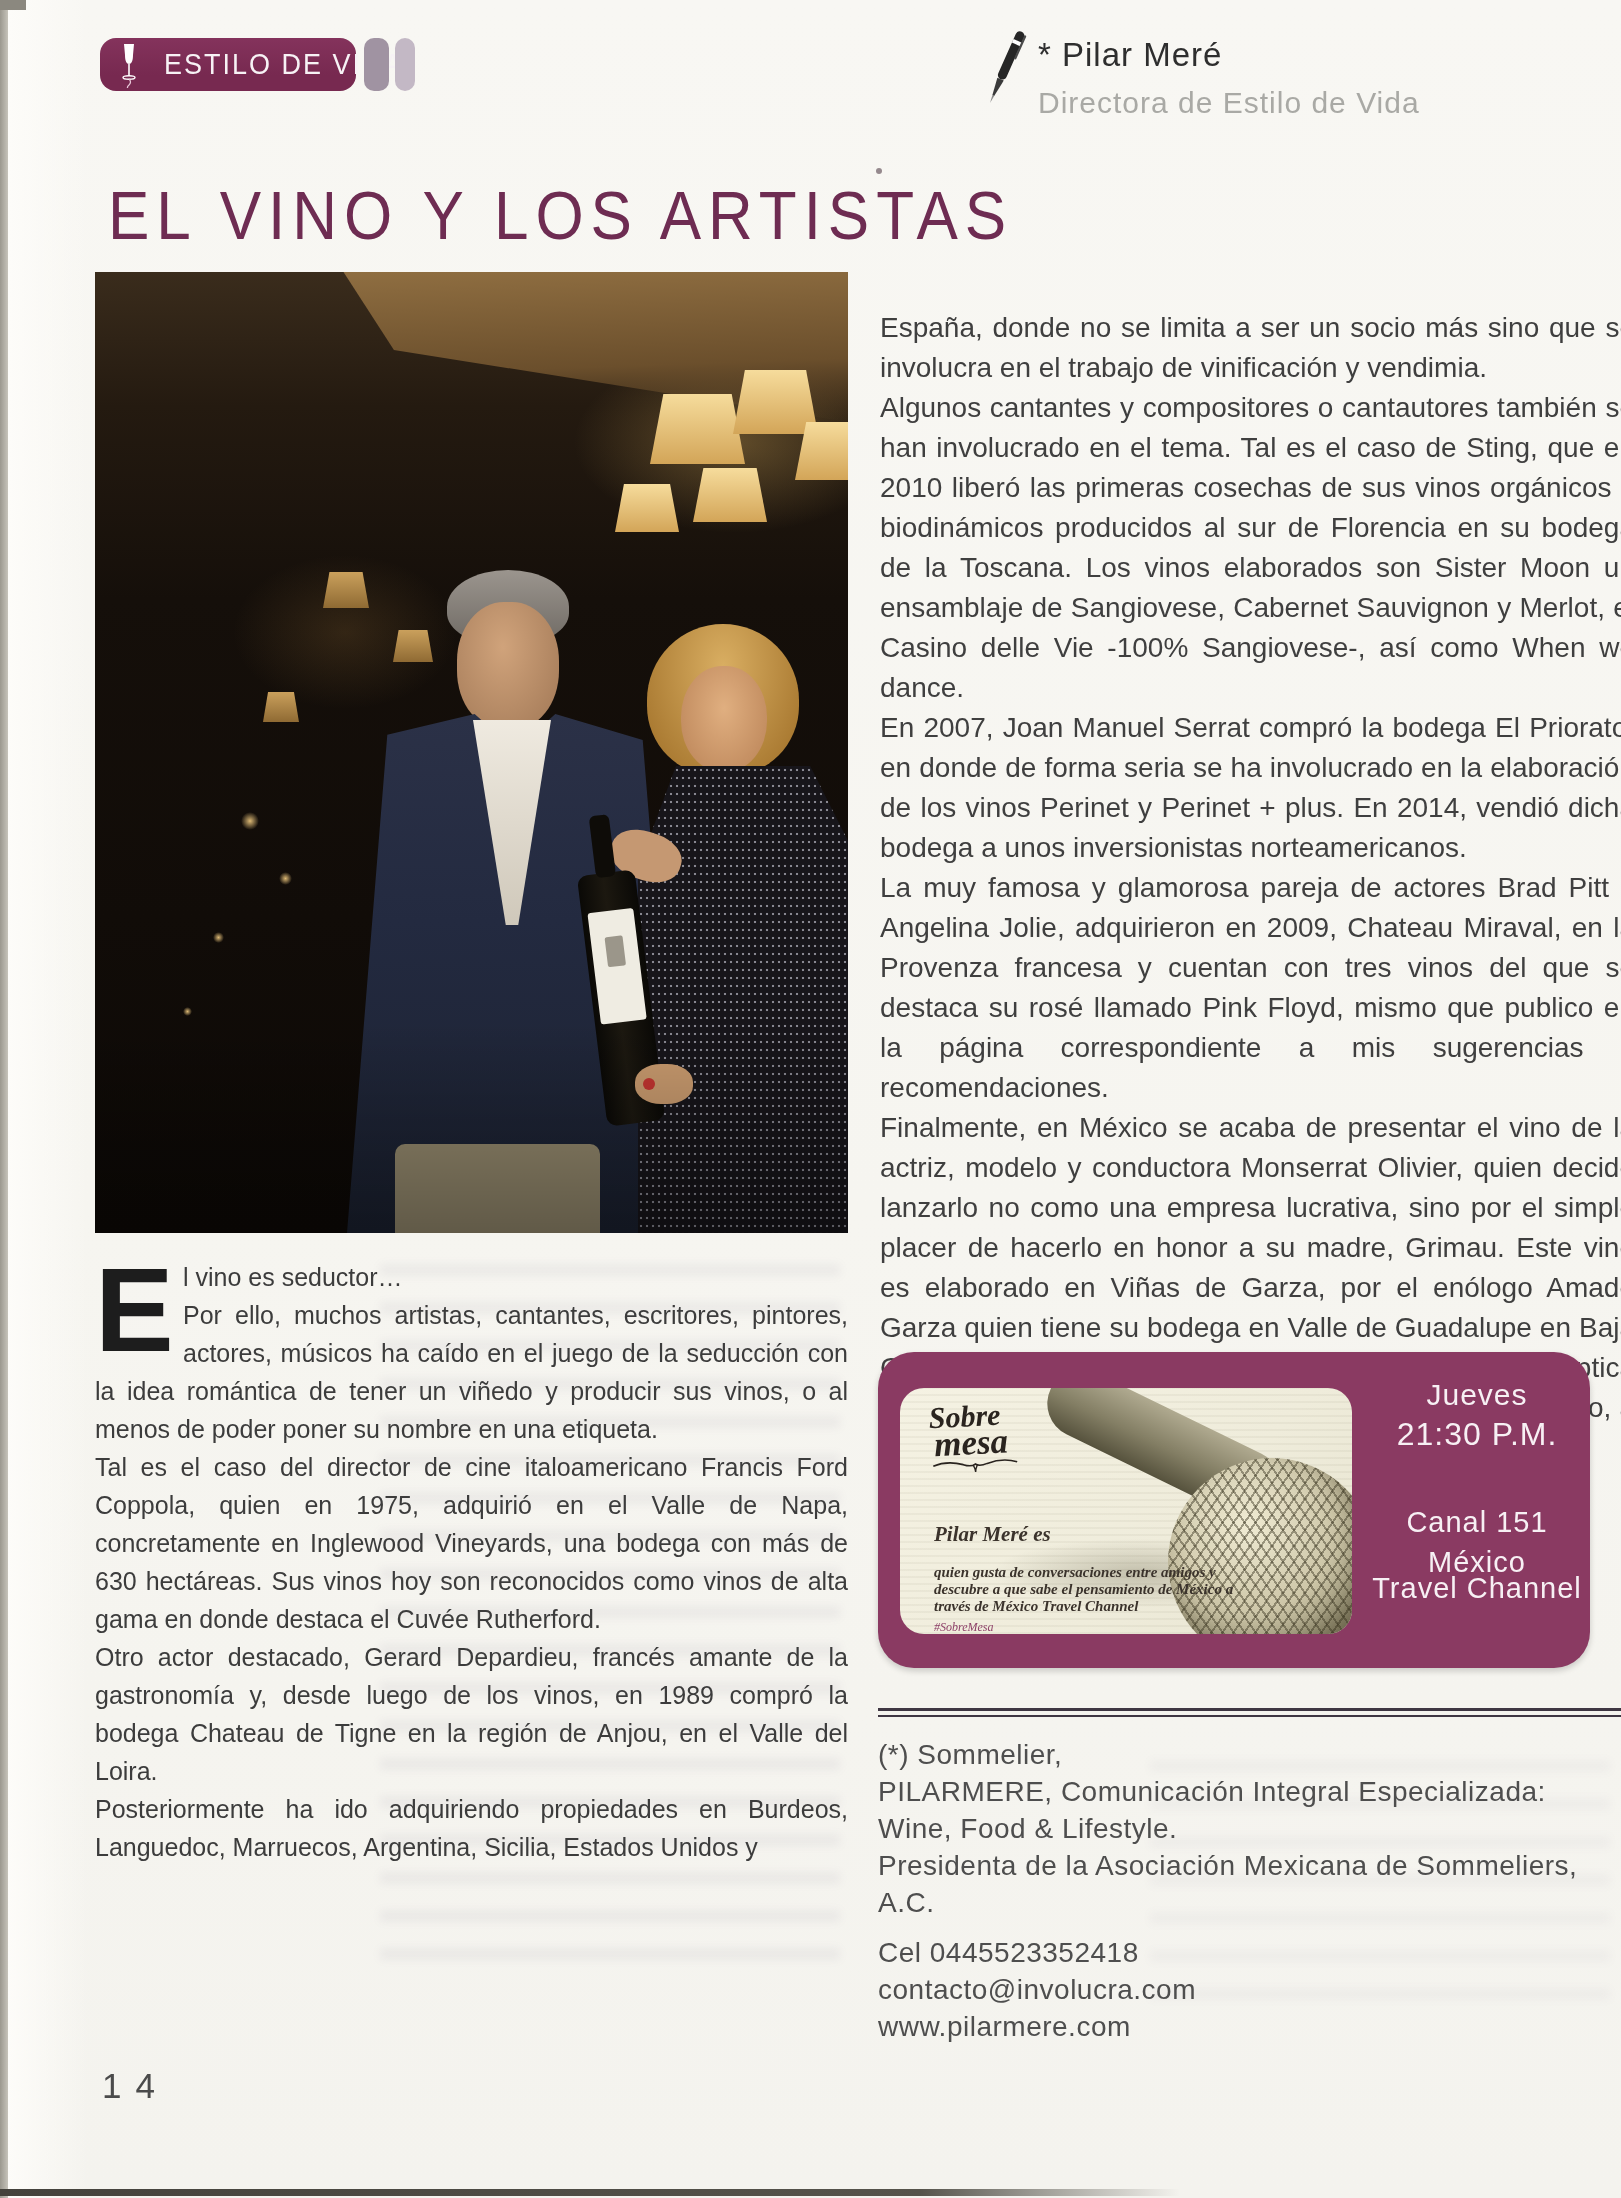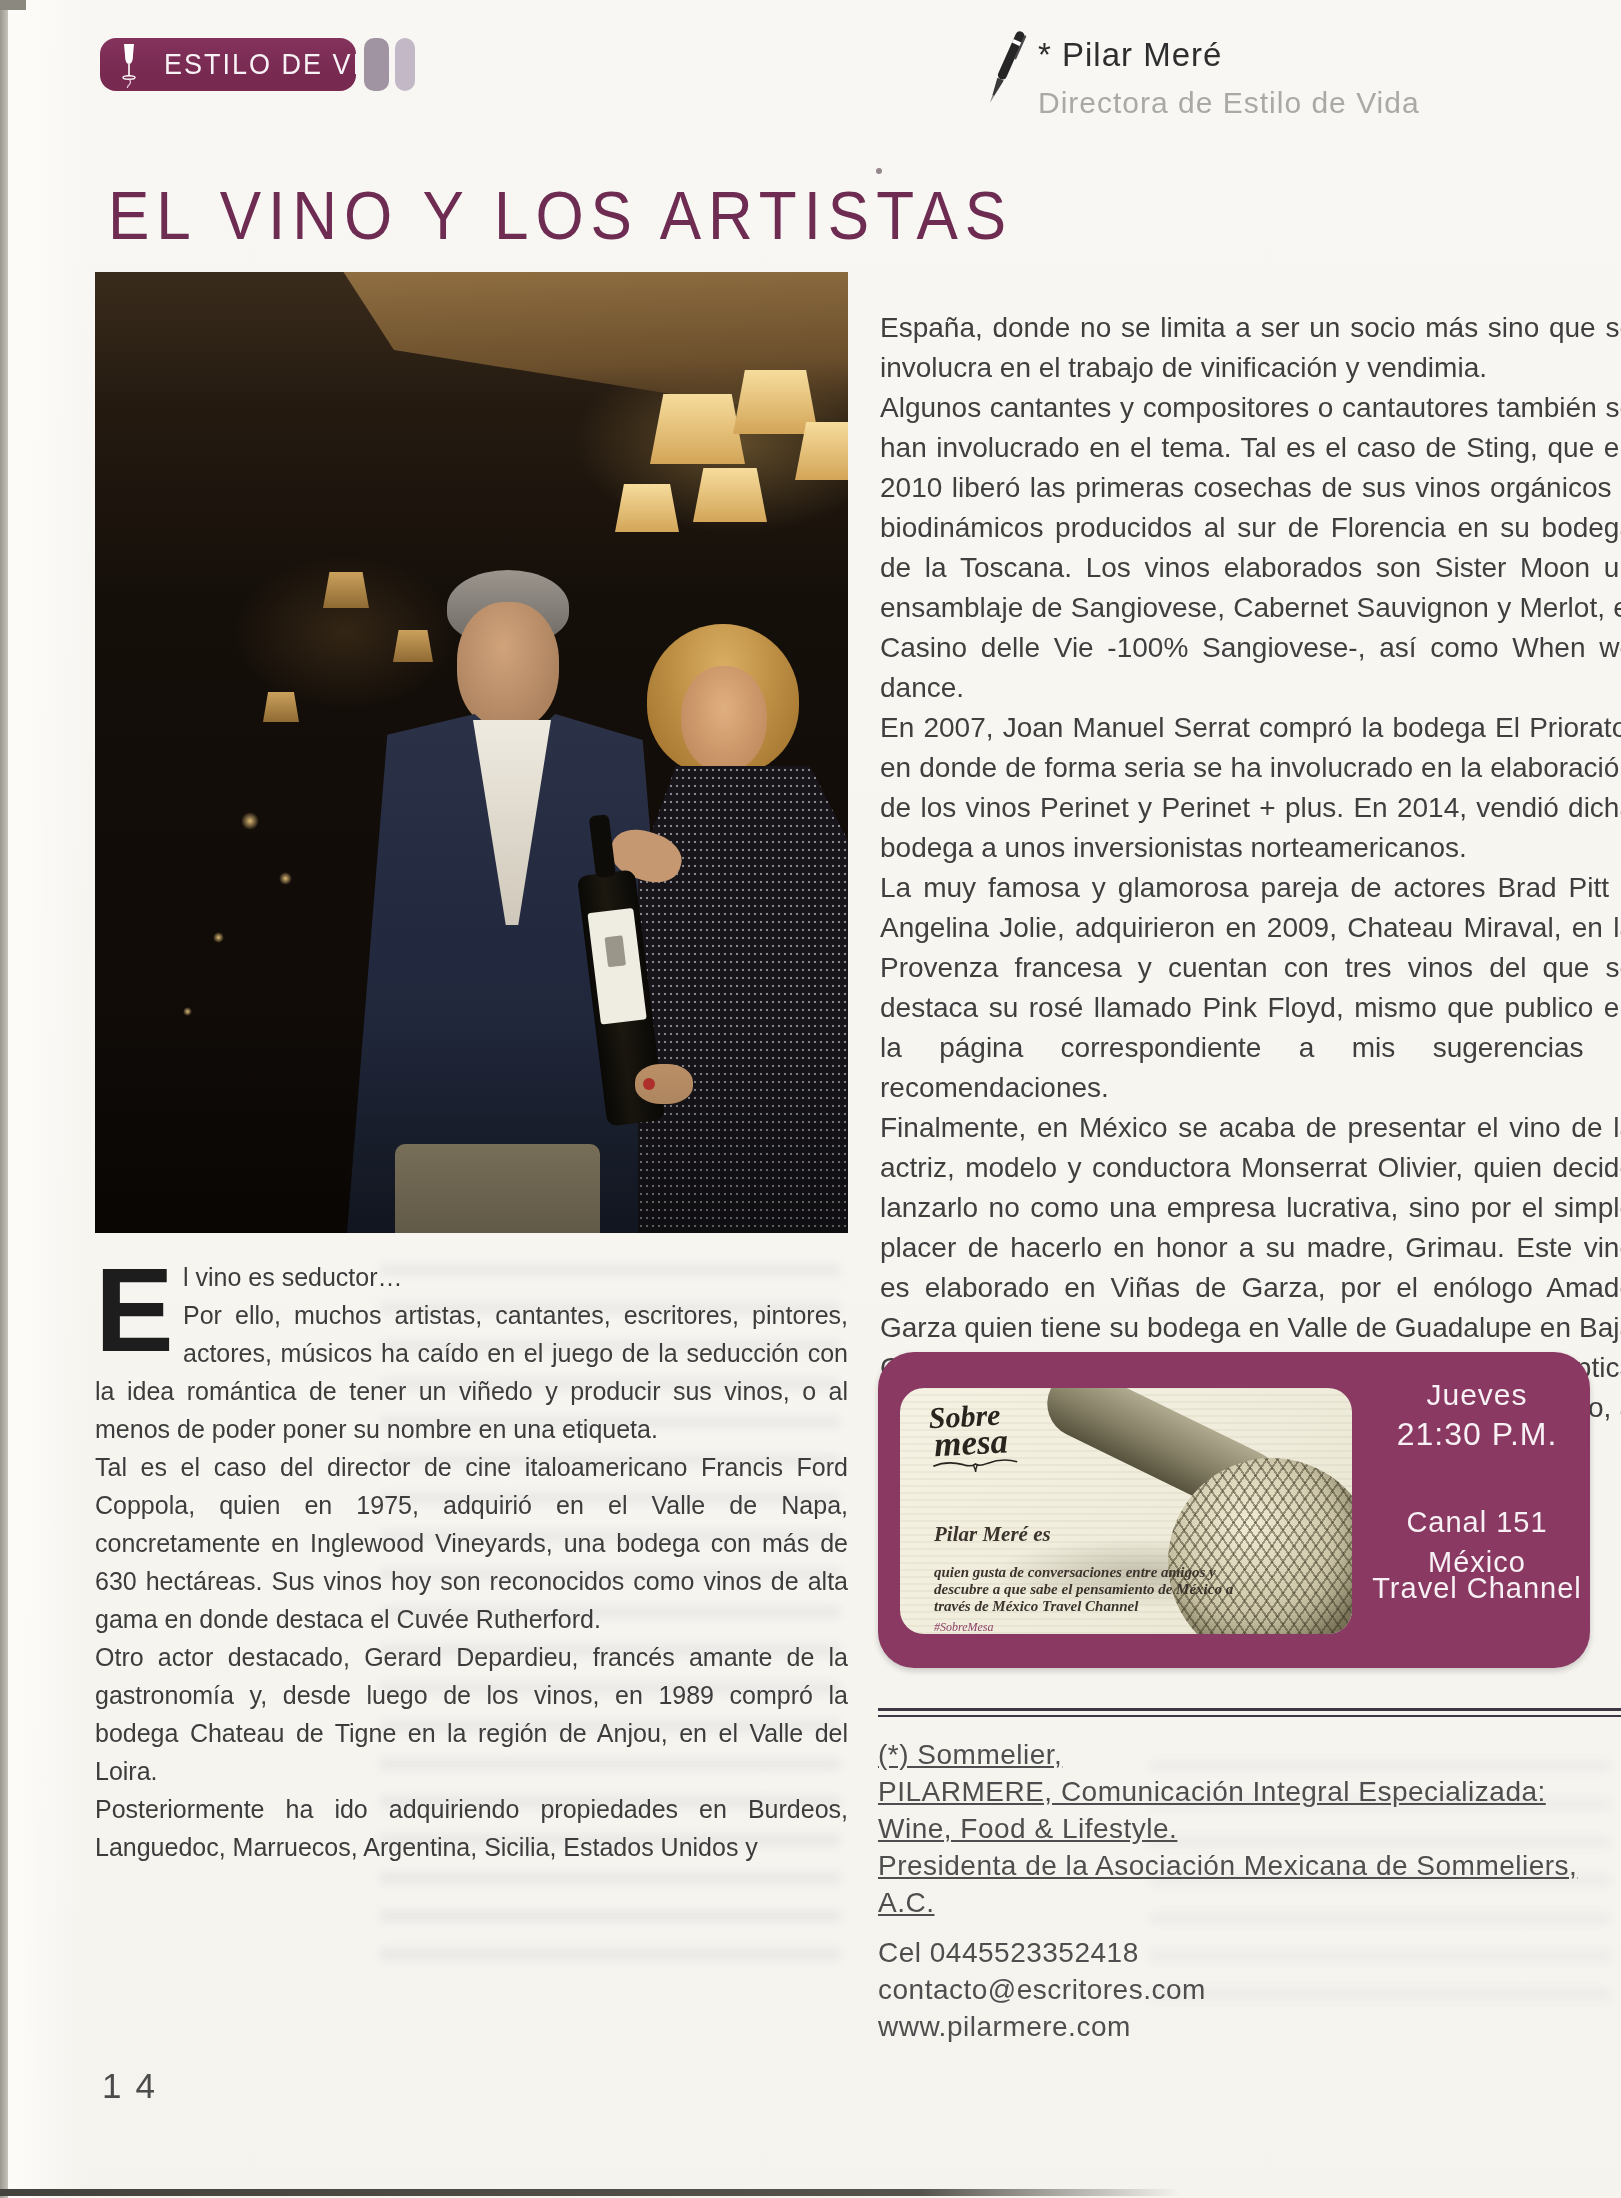--- a/index.html
+++ b/index.html
@@ -134,21 +134,21 @@
     color:#f7f0f4;font-weight:300;letter-spacing:1px;}
   .pr-day{position:absolute;left:0;width:100%;top:26px;font-size:30px;}
   .pr-time{position:absolute;left:0;width:100%;top:64px;font-size:32px;}
   .pr-channel{position:absolute;left:0;width:100%;top:154px;font-size:29px;}
   .pr-region{position:absolute;left:0;width:100%;top:194px;font-size:29px;}
   .pr-network{position:absolute;left:0;width:100%;top:220px;font-size:29px;white-space:nowrap;}
   
   .separator{position:absolute;left:878px;top:1708px;width:743px;height:4px;
     border-top:3px solid #3f3743;border-bottom:2px solid #3f3743;}
   .footer-info{position:absolute;left:878px;top:1736px;width:700px;font-weight:300;
-    font-size:28px;line-height:37px;color:#4e4e4e;letter-spacing:.5px;text-decoration:underline;}
+    font-size:28px;line-height:37px;color:#4e4e4e;letter-spacing:.5px;}
   .footer-contact{position:absolute;left:878px;top:1934px;width:700px;font-weight:300;
     font-size:28px;line-height:37px;color:#4e4e4e;letter-spacing:.5px;}
   .footer-info p,.footer-contact p{margin:0;}
   
   .page-number{position:absolute;left:102px;top:2066px;font-size:35px;color:#4b4b4b;
     letter-spacing:14px;}
   .magazine-name{position:absolute;left:268px;top:2070px;font-size:32px;color:#8f948c;
     font-weight:300;letter-spacing:30px;}
 </style>
 </head>
@@ -274,19 +274,19 @@
   <div class="separator"></div>
   <div class="footer-info">
     <p>(*) Sommelier,</p>
     <p>PILARMERE, Comunicación Integral Especializada:</p>
     <p>Wine, Food &amp; Lifestyle.</p>
     <p>Presidenta de la  Asociación Mexicana de Sommeliers,</p>
     <p>A.C.</p>
   </div>
   <div class="footer-contact">
     <p>Cel 0445523352418</p>
-    <p>contacto@escritores.com</p>
+    <p>contacto@involucra.com</p>
     <p>www.pilarmere.com</p>
   </div>
 
   <div class="page-number">14</div>
 
 </div>
 
 </body></html>

